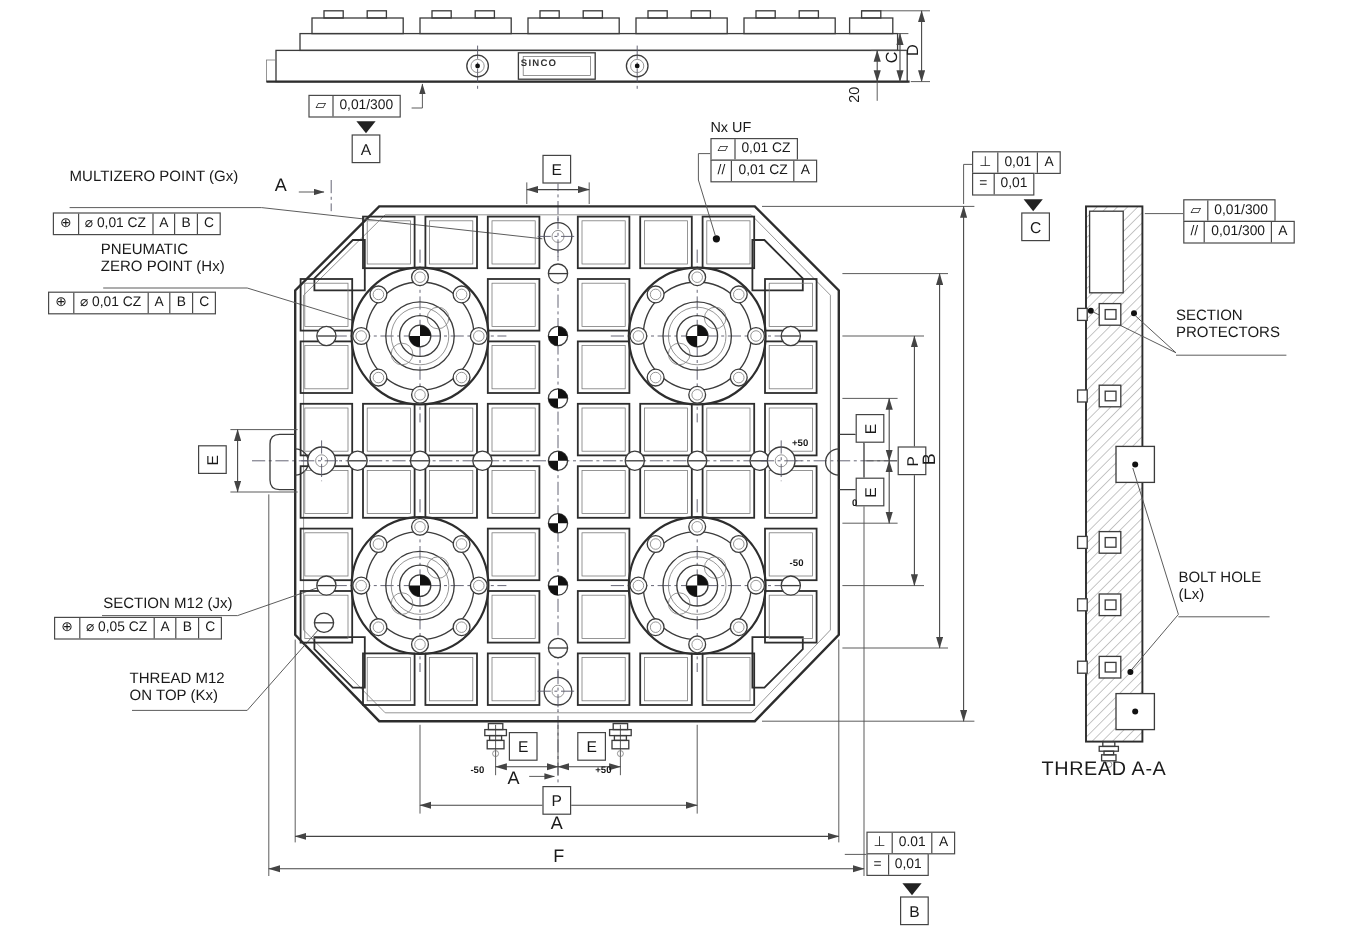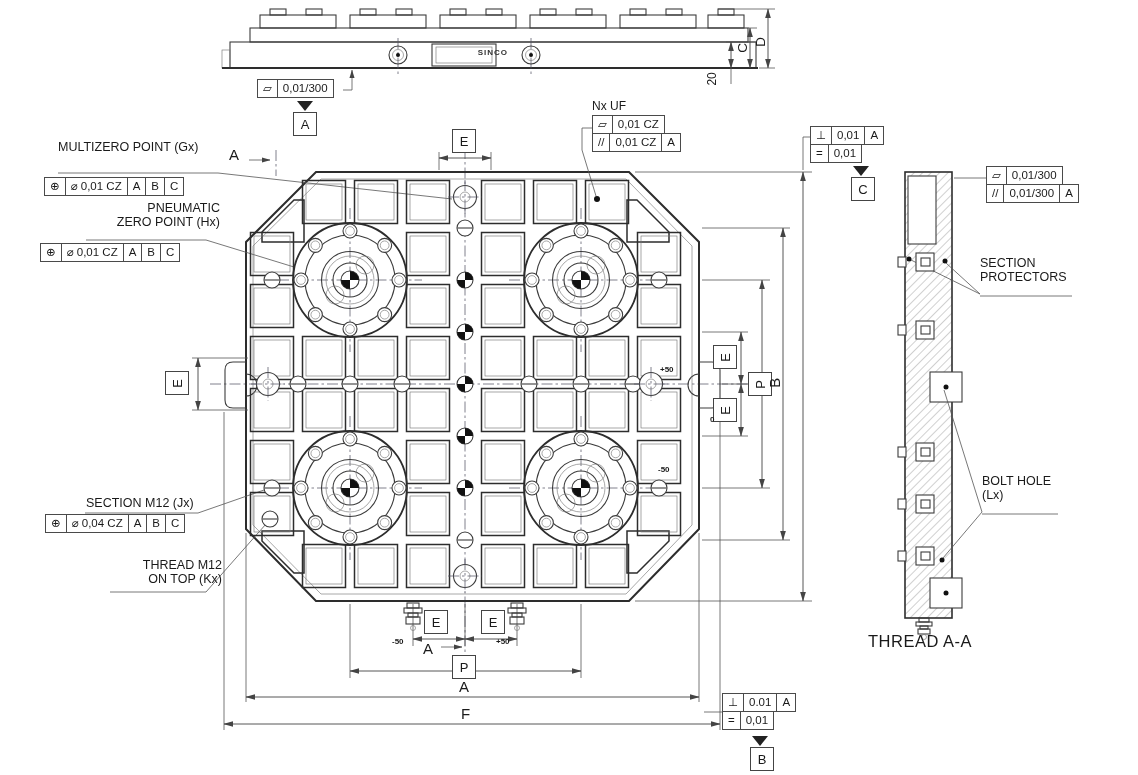--- a/index.html
+++ b/index.html
@@ -13,21 +13,21 @@
   .th{stroke:#787878;stroke-width:.65;fill:none}
   .sq{stroke:#2d2d2d;stroke-width:1.5;fill:none}
   .o2{stroke:#2d2d2d;stroke-width:2;fill:none}
   .xl{stroke:#555;stroke-width:.8;fill:none}
   .dl{stroke:#444;stroke-width:.9;fill:none;marker-start:url(#ar);marker-end:url(#ar)}
   .cl{stroke:#556;stroke-width:.75;fill:none;stroke-dasharray:11 3 2.5 3}
   .dot{fill:#111;stroke:none}
   .hatch{fill:url(#h);stroke:#2d2d2d;stroke-width:1.6}
   
   .lbl{position:absolute;white-space:nowrap;font-size:12.5px;line-height:1.15;}
-  .ctr{text-align:right;padding-left:14px;}
+  .ctr{text-align:left;}
   .rot{transform:rotate(-90deg);transform-origin:center;}
   .fcf{display:inline-flex;border:1px solid #4a4a4a;background:#fff;font-size:11.5px;line-height:17px;}
   .fcf .c{padding:0 5px;border-right:1px solid #4a4a4a;white-space:nowrap;}
   .fcf .c:last-child{border-right:none;}
   .fcfabs{position:absolute;}
   .fcfstack{position:absolute;display:flex;flex-direction:column;align-items:flex-start;}
   .fcfstack .r2{margin-top:-1px;}
   .refbox{position:absolute;width:22px;height:22px;border:1.2px solid #444;background:#fff;
           display:flex;align-items:center;justify-content:center;font-size:13px;}
   .r90{display:block;transform:rotate(-90deg);}
@@ -501,21 +501,21 @@
   <span class="c">⊕</span>
   <span class="c">⌀  0,01 CZ</span>
   <span class="c">A</span>
   <span class="c">B</span>
   <span class="c">C</span>
 </div>
 
 <div class="lbl" style="left:86px;top:496px">SECTION M12 (Jx)</div>
 <div class="fcf fcfabs" style="left:45px;top:514px">
   <span class="c">⊕</span>
-  <span class="c">⌀  0,04 CZ</span>
+  <span class="c">⌀  0,05 CZ</span>
   <span class="c">A</span>
   <span class="c">B</span>
   <span class="c">C</span>
 </div>
 
 <div class="lbl ctr" style="left:108px;top:558px;width:100px">
   <div>THREAD M12</div>
   <div>ON TOP (Kx)</div>
 </div>
 

